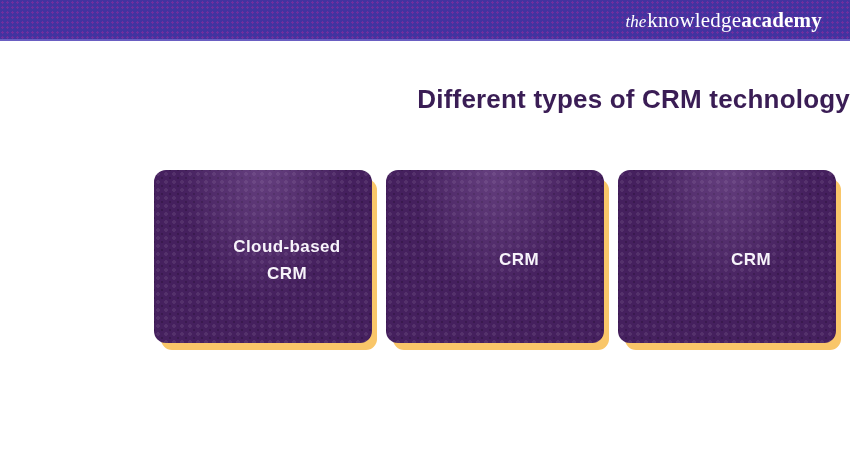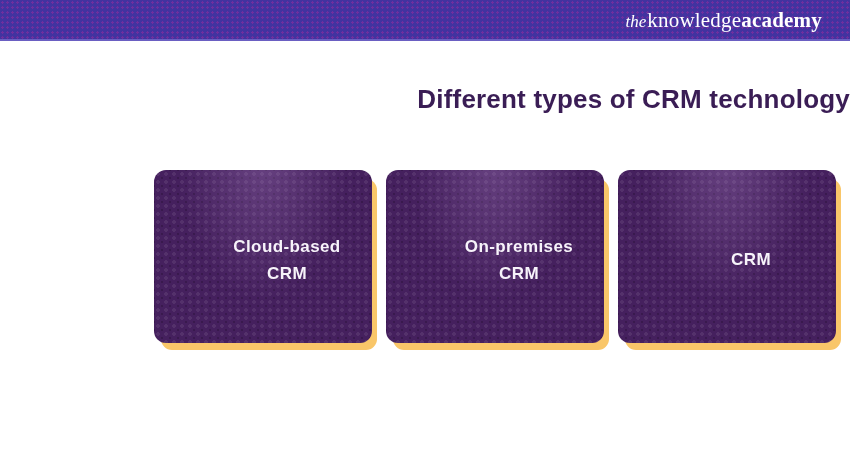--- a/index.html
+++ b/index.html
@@ -101,21 +101,20 @@
 
     <div class="card">
       <div class="card-label">
         <span class="line">Cloud-based</span>
         <span class="line">CRM</span>
       </div>
     </div>
 
     <div class="card">
       <div class="card-label">
-        <span class="line">On-premises</span>
         <span class="line">CRM</span>
       </div>
     </div>
 
     <div class="card">
       <div class="card-label">
         <span class="line">CRM</span>
       </div>
     </div>
 

